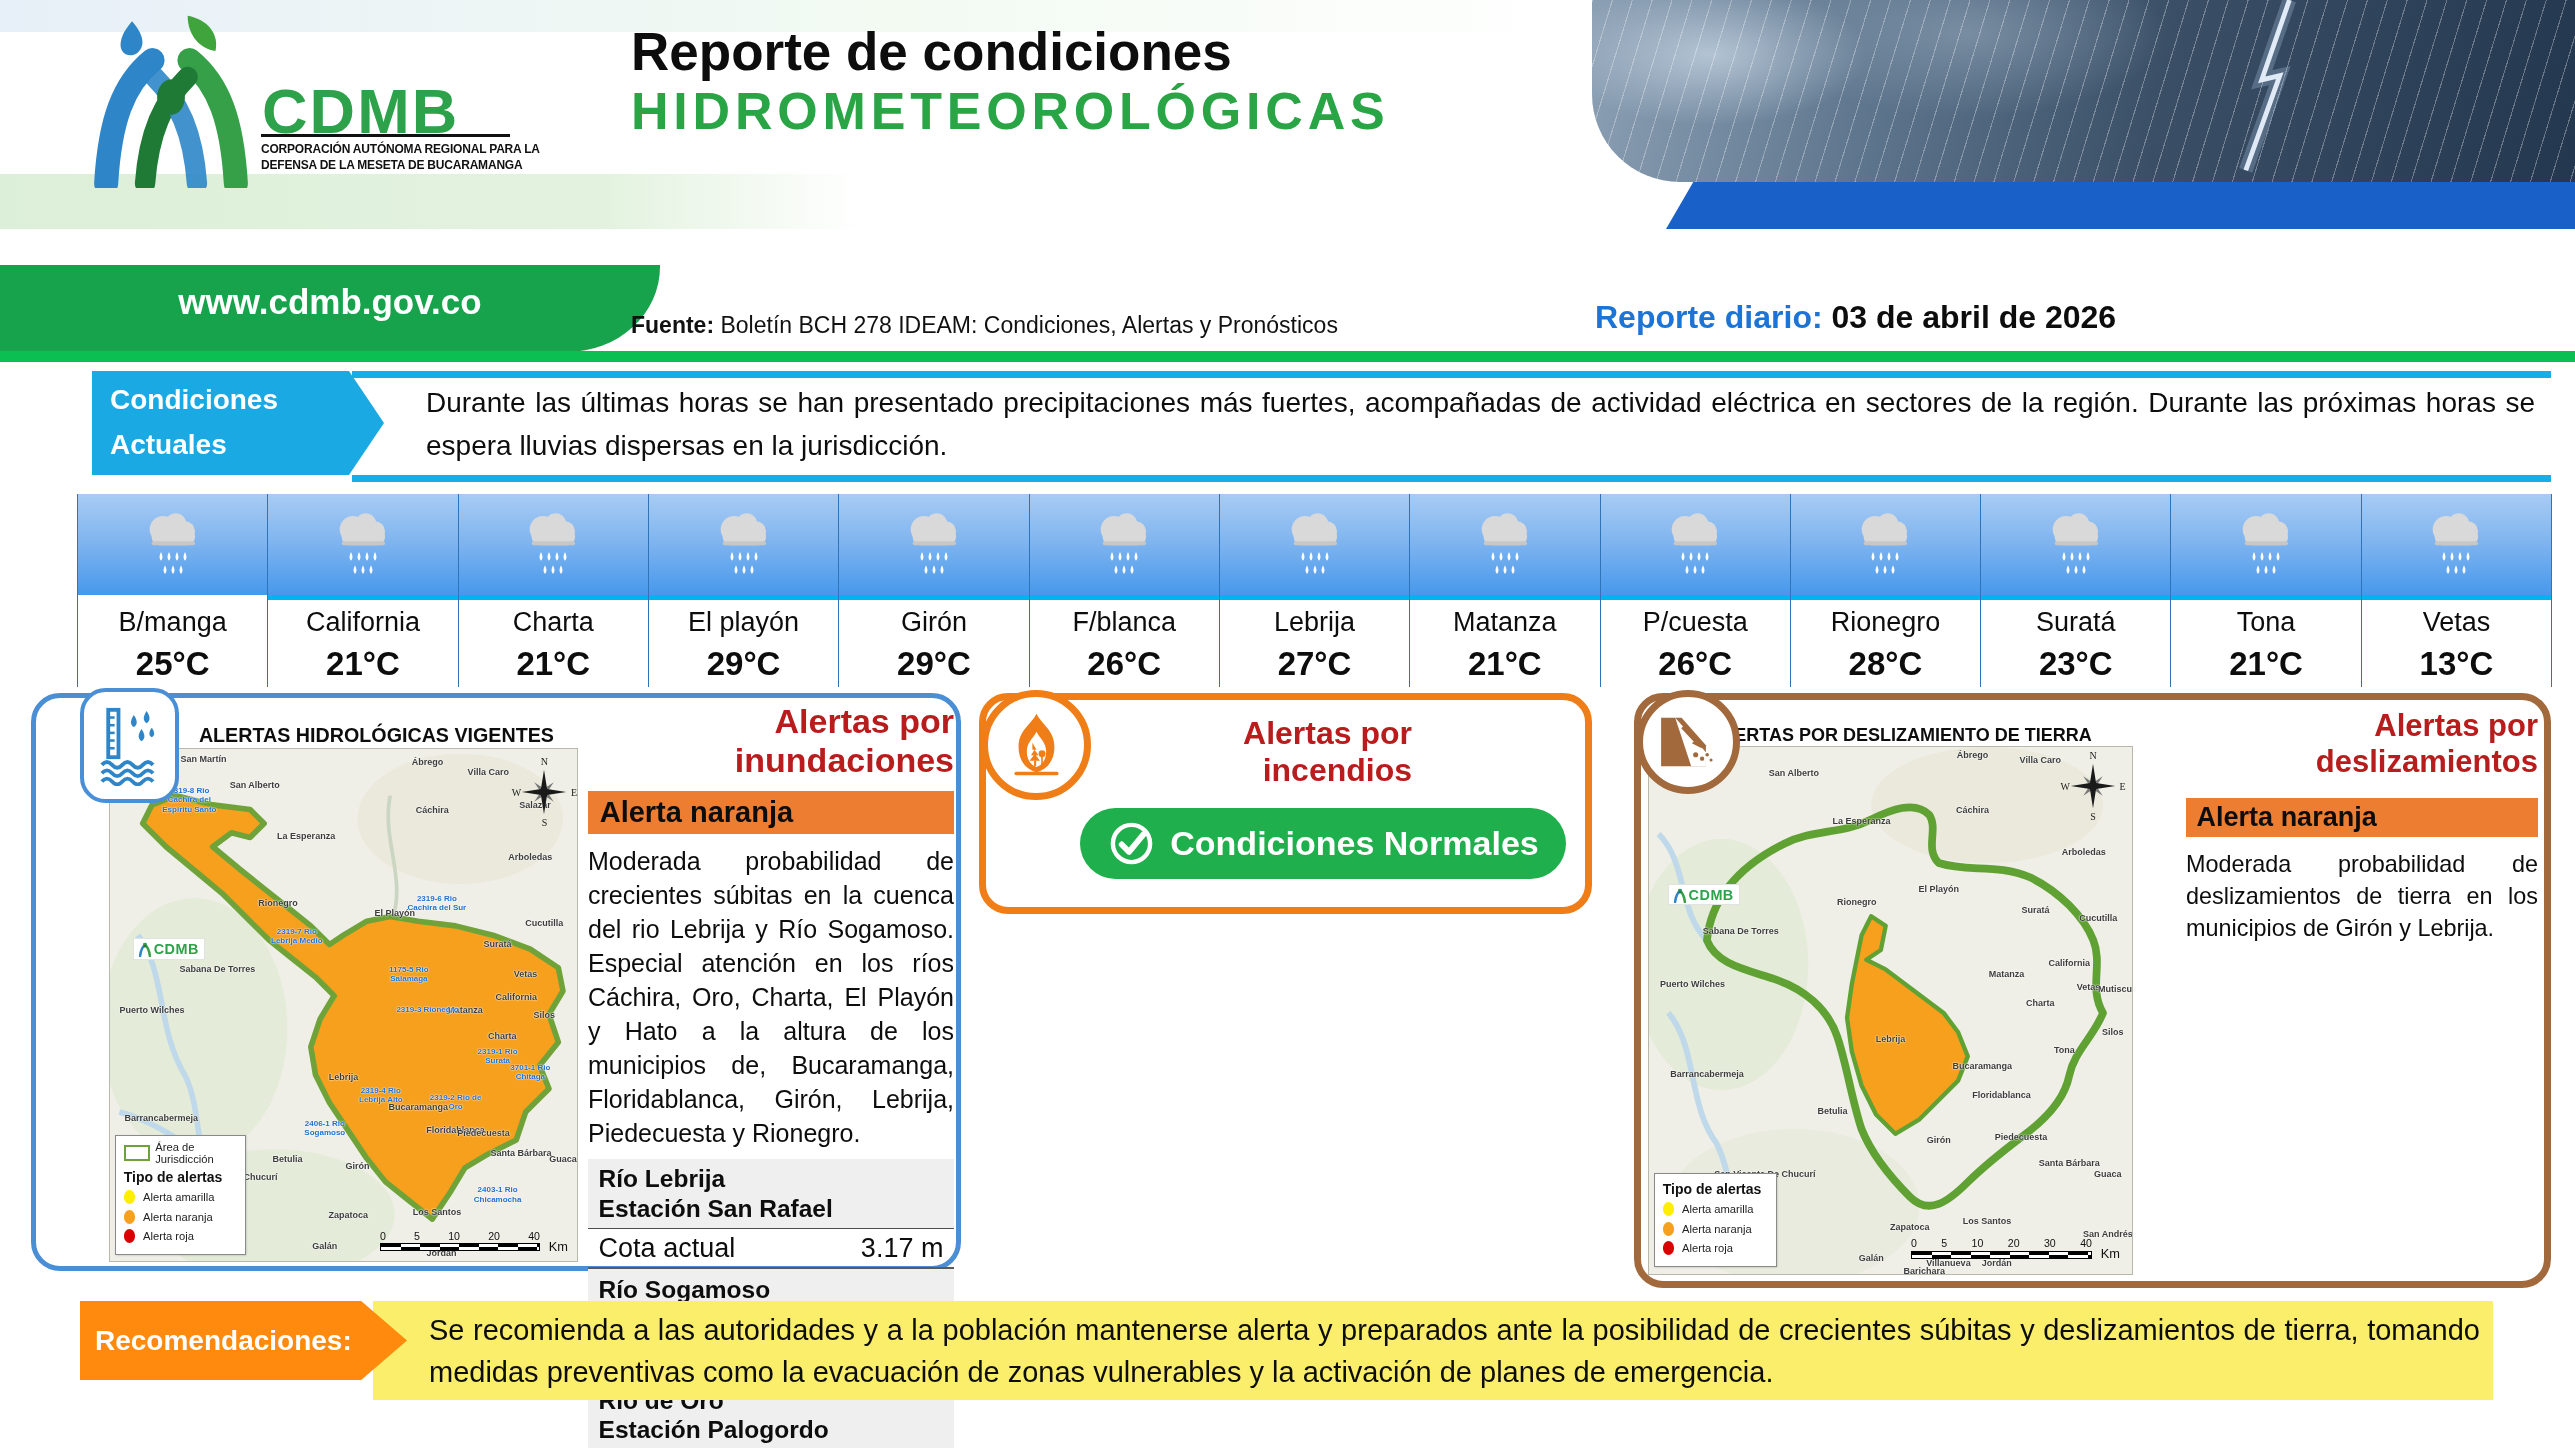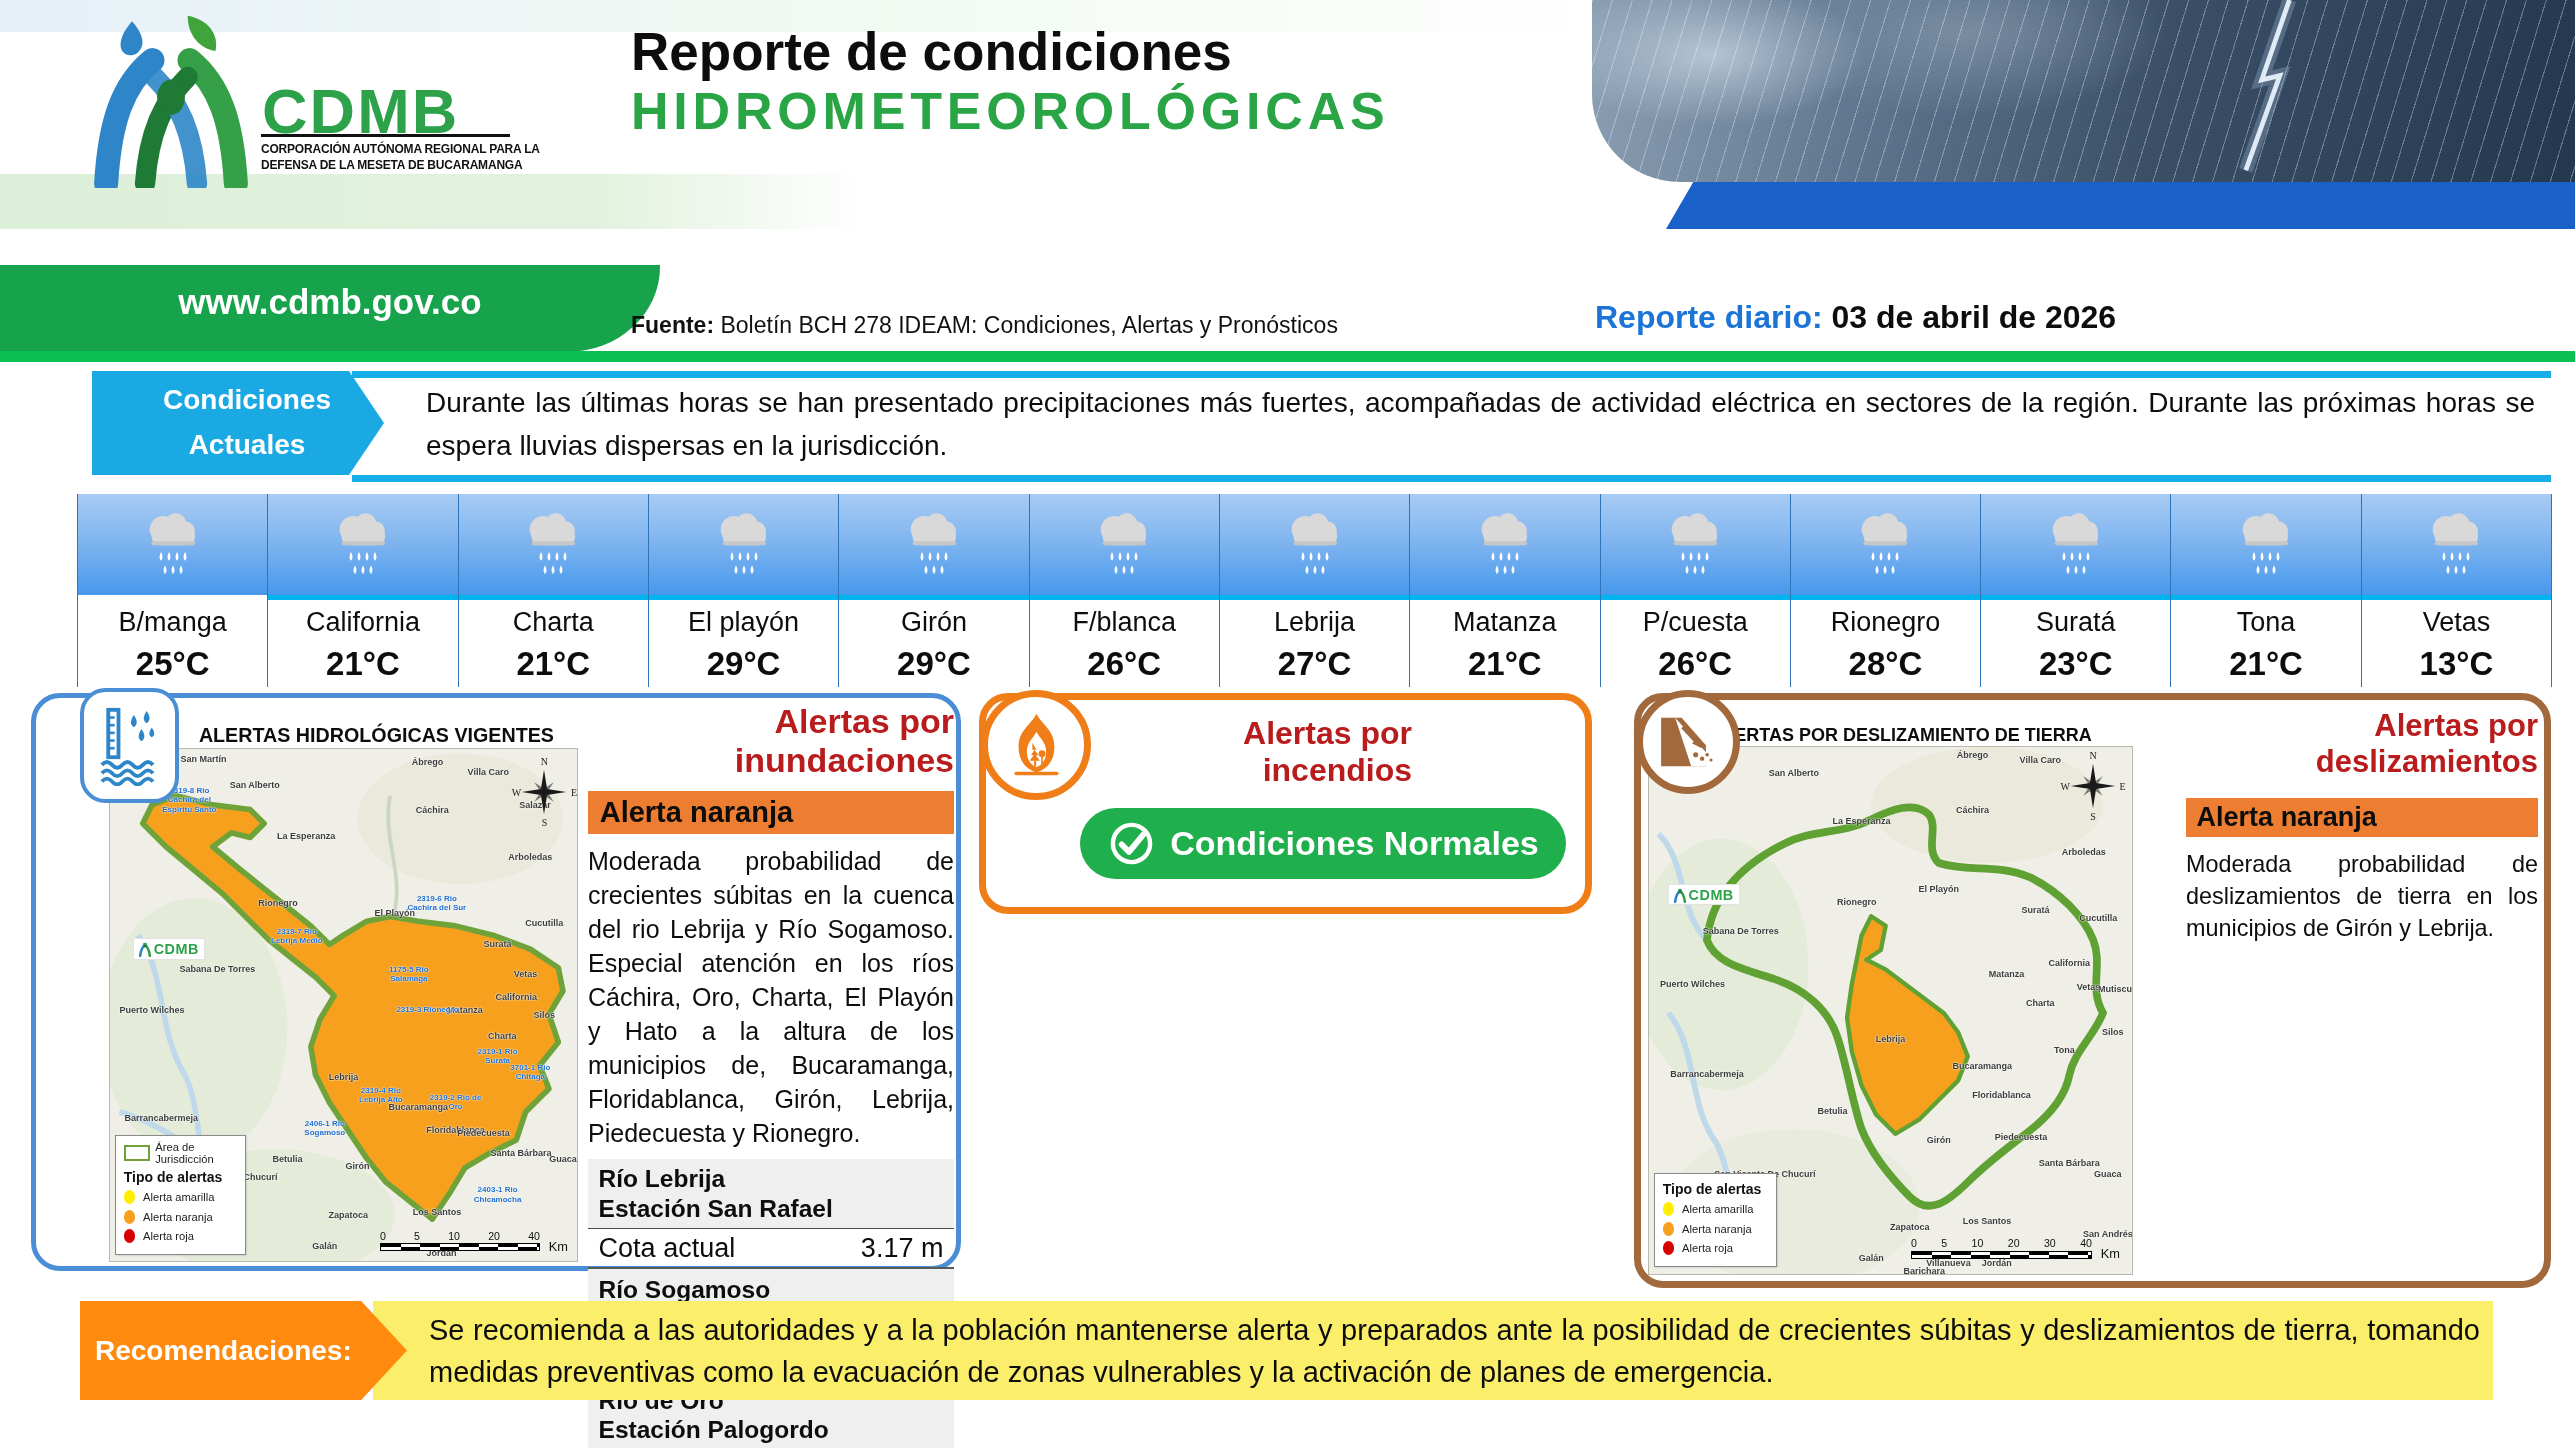--- a/index.html
+++ b/index.html
@@ -39,21 +39,21 @@
   #repdiario{left:1595px;top:299px;font-size:32px;font-weight:bold;white-space:nowrap;}
   #repdiario .lbl{color:#1B74D6;} #repdiario .dt{color:#0d0d0d;}
   #greenstrip{left:0;top:351px;width:2576px;height:10.6px;background:#0CBF52;}
 
   
   #cond-box{left:352px;top:371px;width:2199px;height:111px;background:#fff;
     border-top:7px solid #16ADE9;border-bottom:7px solid #16ADE9;box-sizing:border-box;}
   #cond-text{left:426px;top:382px;width:2109px;font-size:28px;line-height:1.52;text-align:justify;color:#0d0d0d;}
   #cond-label{left:92px;top:371px;width:292px;height:104px;background:#1BA9E4;
     clip-path:polygon(0 0,88% 0,100% 50%,88% 100%,0 100%);
-    display:flex;flex-direction:column;justify-content:center;padding-left:18px;box-sizing:border-box;align-items:center;}
+    display:flex;flex-direction:column;justify-content:center;padding-left:18px;box-sizing:border-box;}
   #cond-label div{font-size:28px;font-weight:bold;color:#fff;line-height:1.6;}
 
   
   #weather{left:77px;top:494px;width:2475px;height:193px;display:flex;}
   .tile{flex:1 1 0;border-left:1.6px solid #2F74B8;display:flex;flex-direction:column;min-width:0;}
   .tile:last-child{border-right:1.6px solid #2F74B8;}
   .sky{height:101px;background:linear-gradient(180deg,#A8CCF4 0%,#7FB4EF 48%,#4698EC 100%);
     display:flex;align-items:center;justify-content:center;}
   .strip{height:5.3px;background:#00B4F0;}
   .tile.first .strip{background:transparent;}
@@ -127,21 +127,21 @@
   #fire-btn span{color:#fff;font-size:34px;font-weight:bold;white-space:nowrap;}
 
   
   #slide-col{left:2186px;top:708px;width:352px;}
   #slide-col .col-title{font-size:31px;}
   #slide-alertbar{margin-top:18px;height:39px;line-height:39px;font-size:27px;padding-left:10.6px;}
   #slide-desc{margin-top:10.6px;font-size:23.4px;line-height:1.38;text-align:justify;color:#0d0d0d;}
 
   
   #reco-yellow{left:373px;top:1301px;width:2120px;height:99px;background:#FBEE6B;}
-  #reco-label{left:80px;top:1301px;width:327px;height:99px;background:#FF8A0E;
+  #reco-label{left:80px;top:1301px;width:327px;height:79px;background:#FF8A0E;
     clip-path:polygon(0 0,86% 0,100% 50%,86% 100%,0 100%);
     display:flex;align-items:center;padding-left:15px;box-sizing:border-box;}
   #reco-label span{color:#fff;font-size:28px;font-weight:bold;}
   #reco-text{left:429px;top:1309px;width:2051px;font-size:29px;line-height:1.46;text-align:justify;color:#0d0d0d;}
 </style>
 </head>
 <body>
 
 <div id="page">
 

